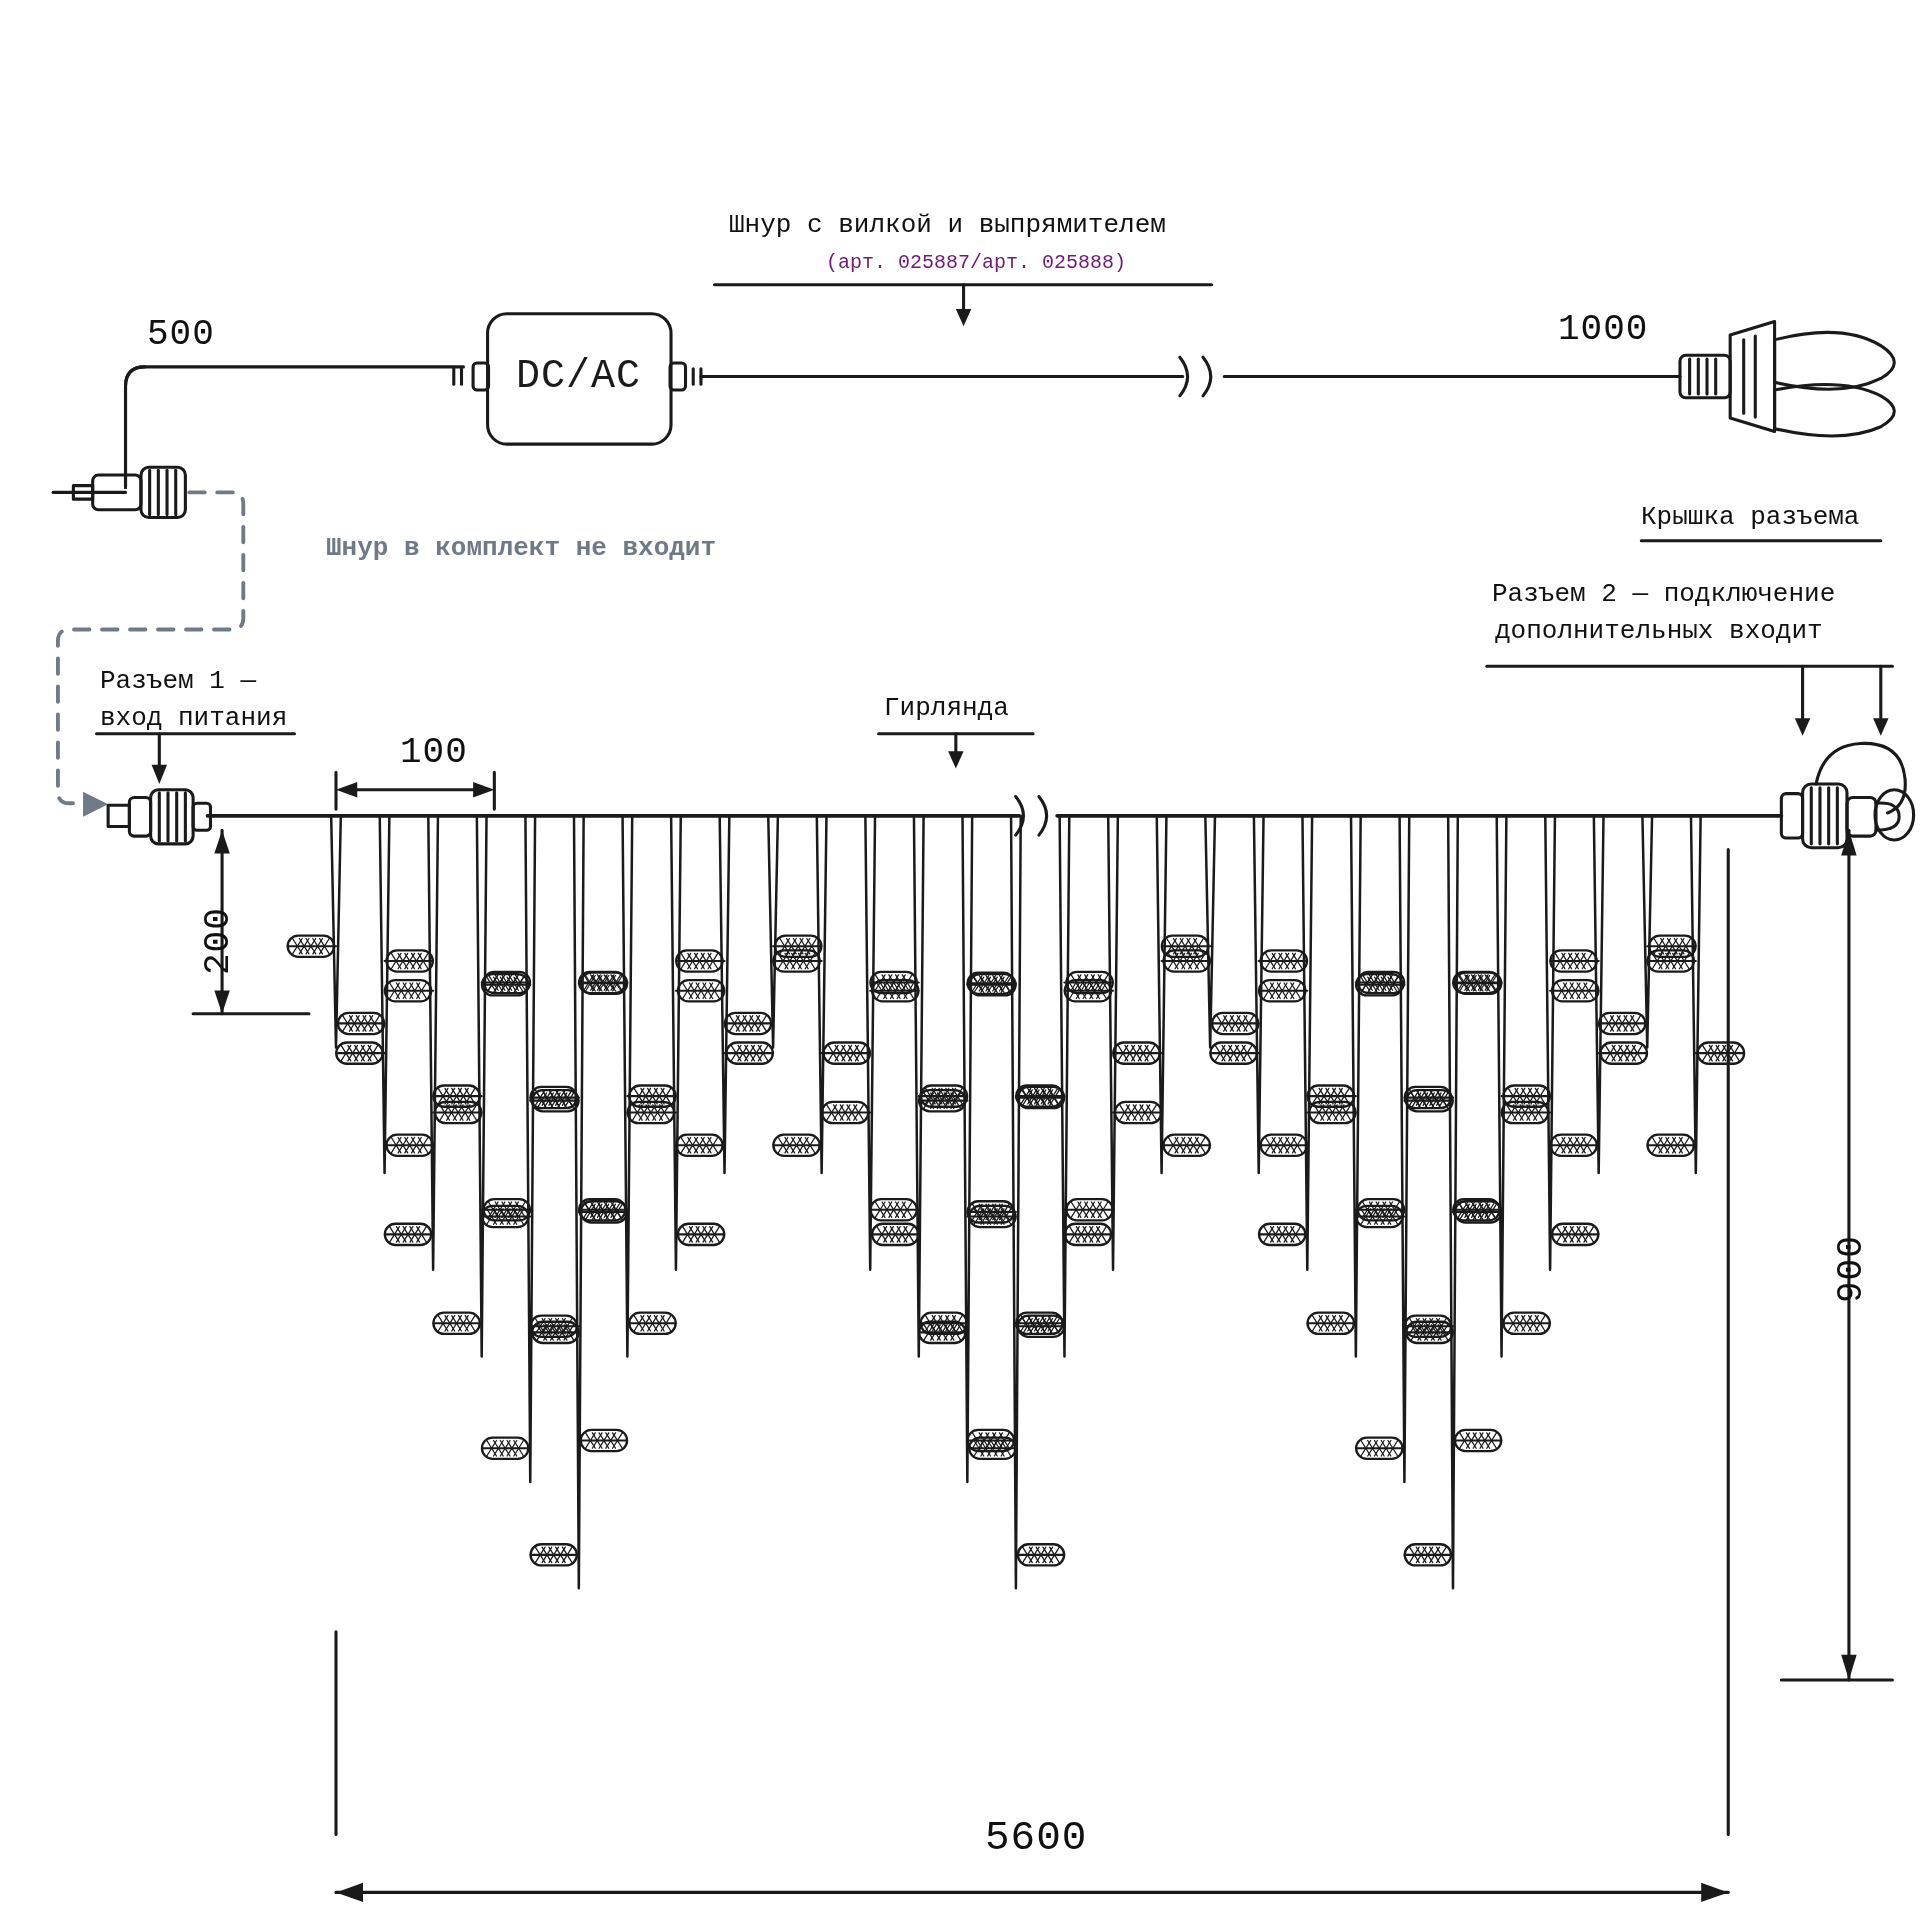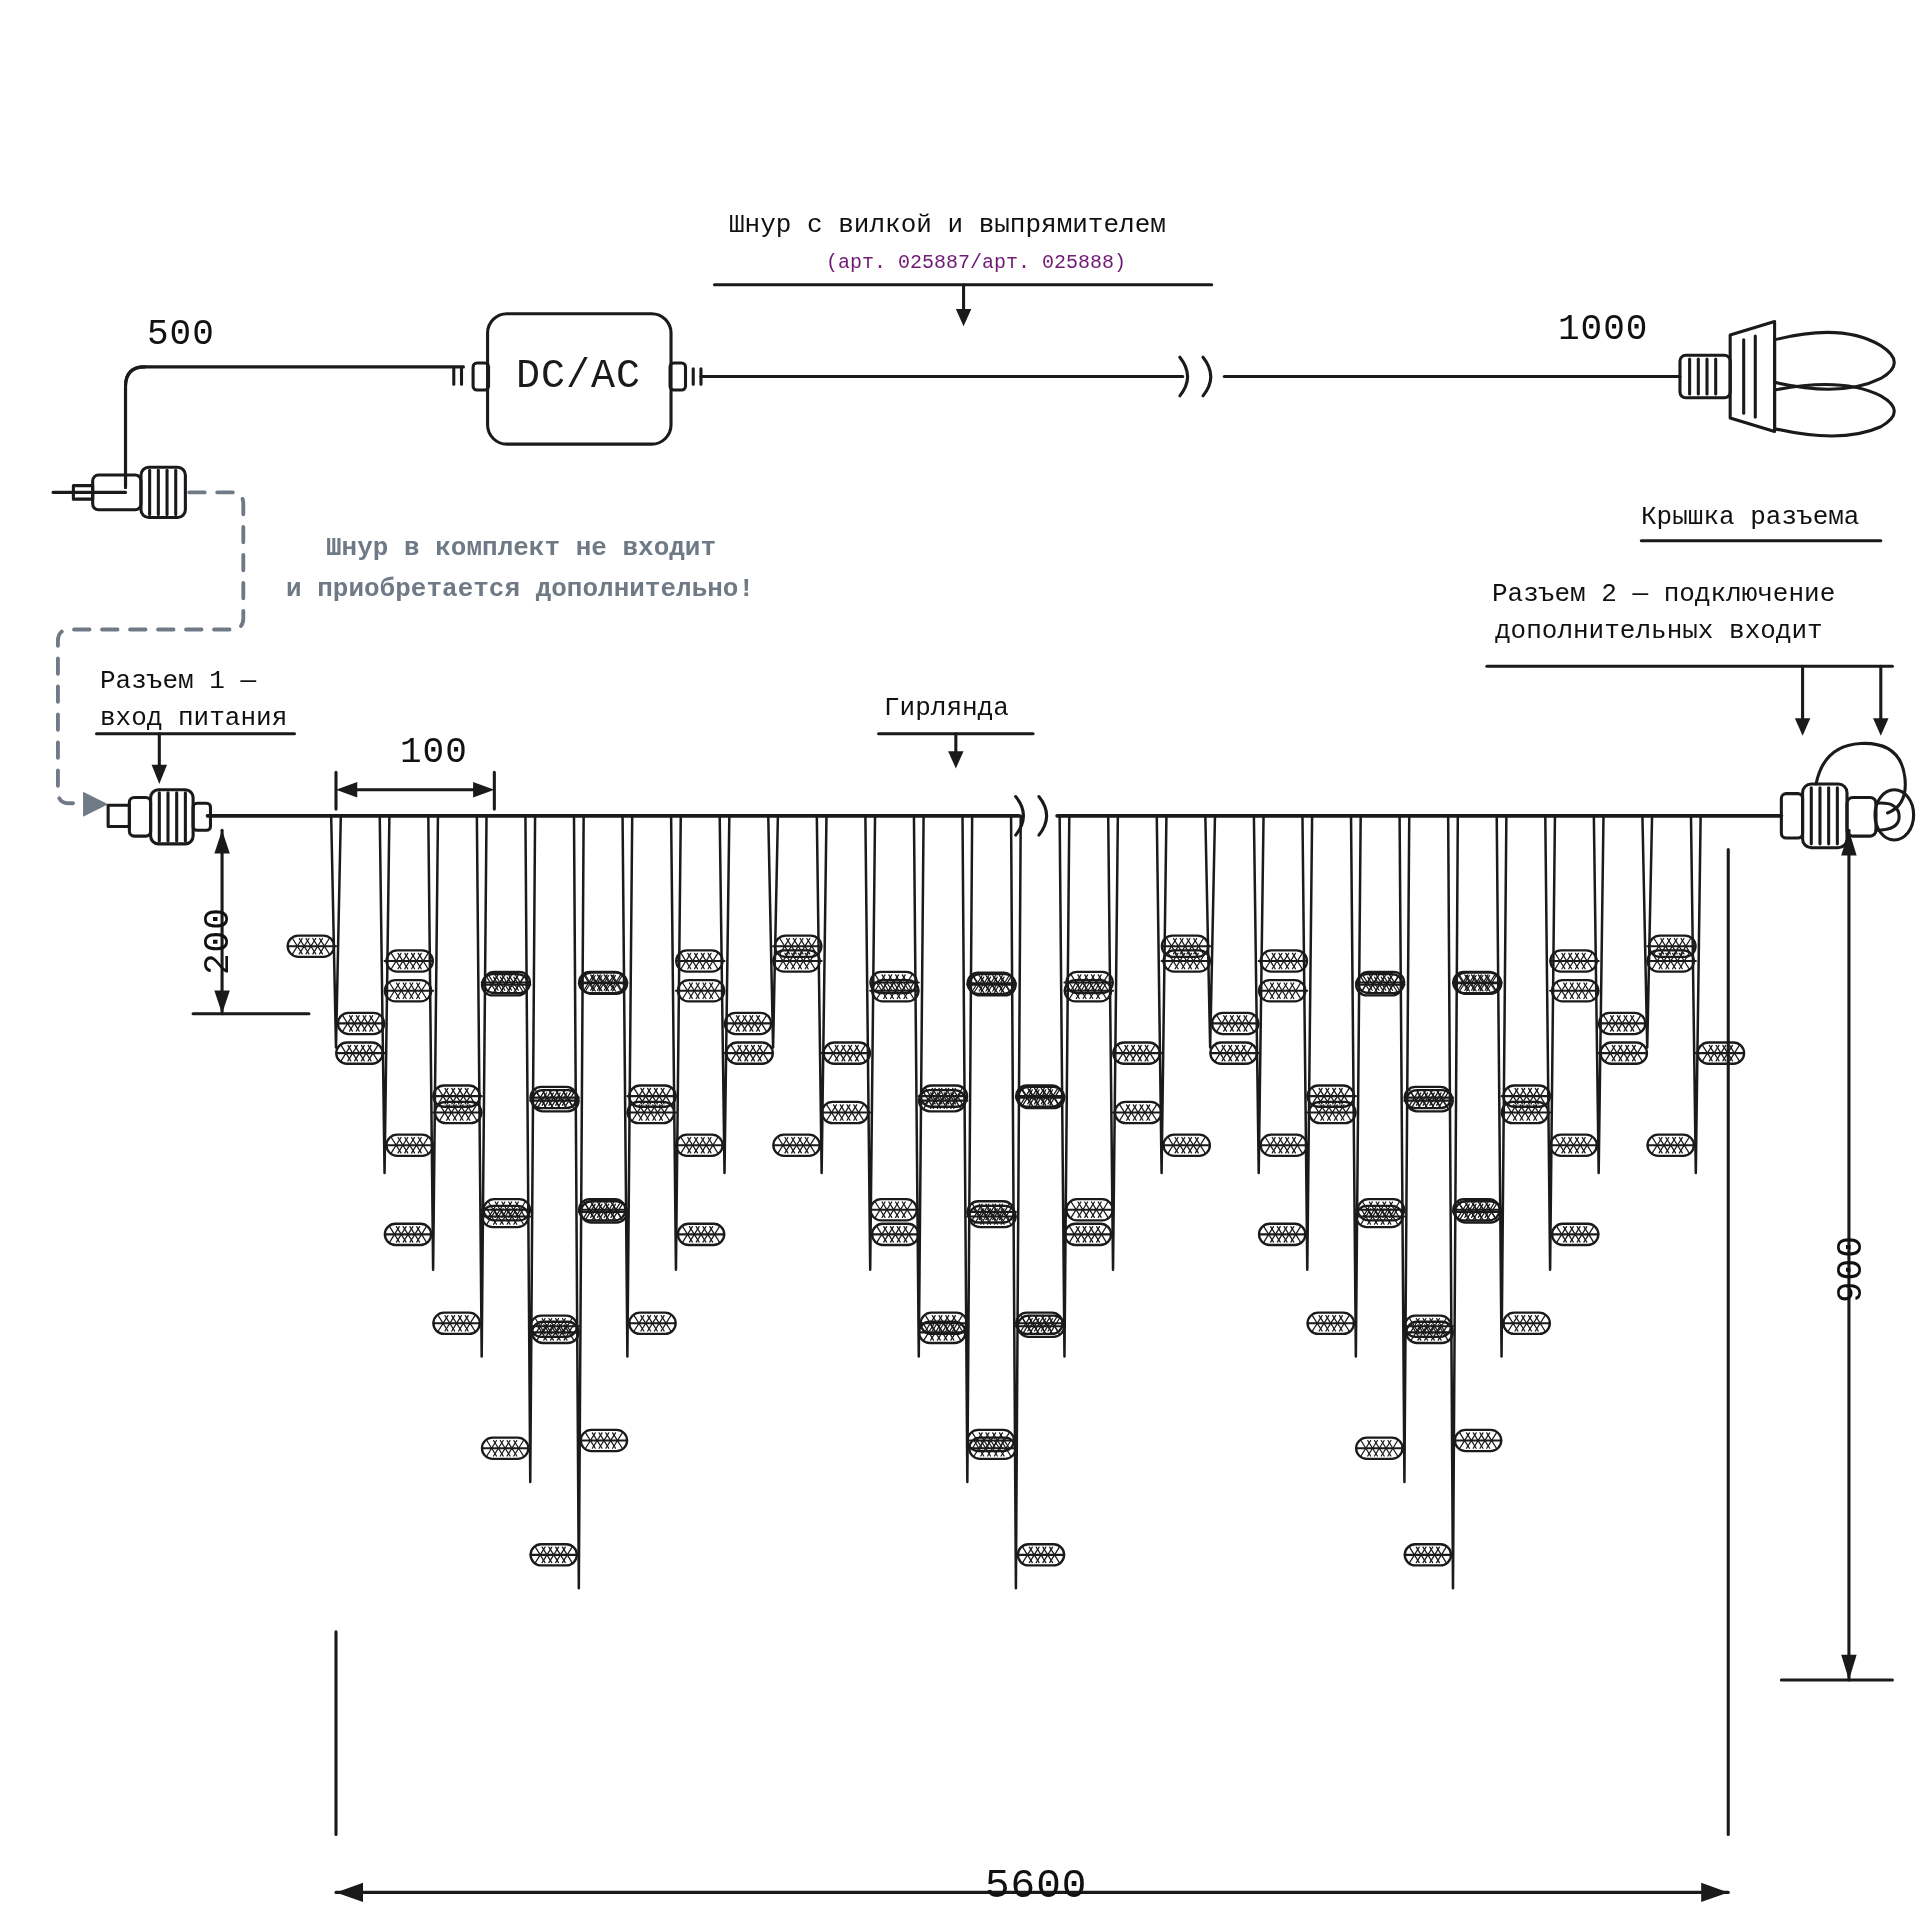--- a/index.html
+++ b/index.html
@@ -1706,32 +1706,31 @@
 
 <div class="lbl note" style="left:729px; top:210px;">Шнур с вилкой и выпрямителем</div>
 <div class="lbl note-sm" style="left:826px; top:251px;">(арт. 025887/арт. 025888)</div>
 
 <div class="lbl dim" style="left:147px; top:314px;">500</div>
 <div class="lbl dim" style="left:1558px; top:309px;">1000</div>
 
 <div class="lbl" style="left:516px; top:354px; font-size:40px; letter-spacing:1px;">DC/AC</div>
 
 <div class="lbl warn" style="left:286px; top:529px;margin-left:40px;">Шнур в комплект не входит</div>
-<div class="lbl warn" style="left:286px; top:570px;">и приобретается дополнительно!</div>
 
 <div class="lbl note" style="left:1641px; top:502px;">Крышка разъема</div>
 <div class="lbl note" style="left:1492px; top:579px;">Разъем 2 — подключение</div>
 <div class="lbl note" style="left:1495px; top:616px;">дополнительных входит</div>
 
 <div class="lbl note" style="left:100px; top:666px;">Разъем 1 —</div>
 <div class="lbl note" style="left:100px; top:703px;">вход питания</div>
 
 <div class="lbl note" style="left:884px; top:693px;">Гирлянда</div>
 
 <div class="lbl dim" style="left:400px; top:732px;text-align:center;">100</div>
 
 <div class="lbl dim rot" style="left:198px; top:975px;">200</div>
 <div class="lbl dim rot" style="left:1831px; top:1303px;">900</div>
 
-<div class="lbl dim" style="left:985px; top:1815px; font-size:41px;margin-top:48px;">5600</div>
+<div class="lbl dim" style="left:985px; top:1815px; font-size:41px;">5600</div>
 
 </div>
 
 
 </body></html>

